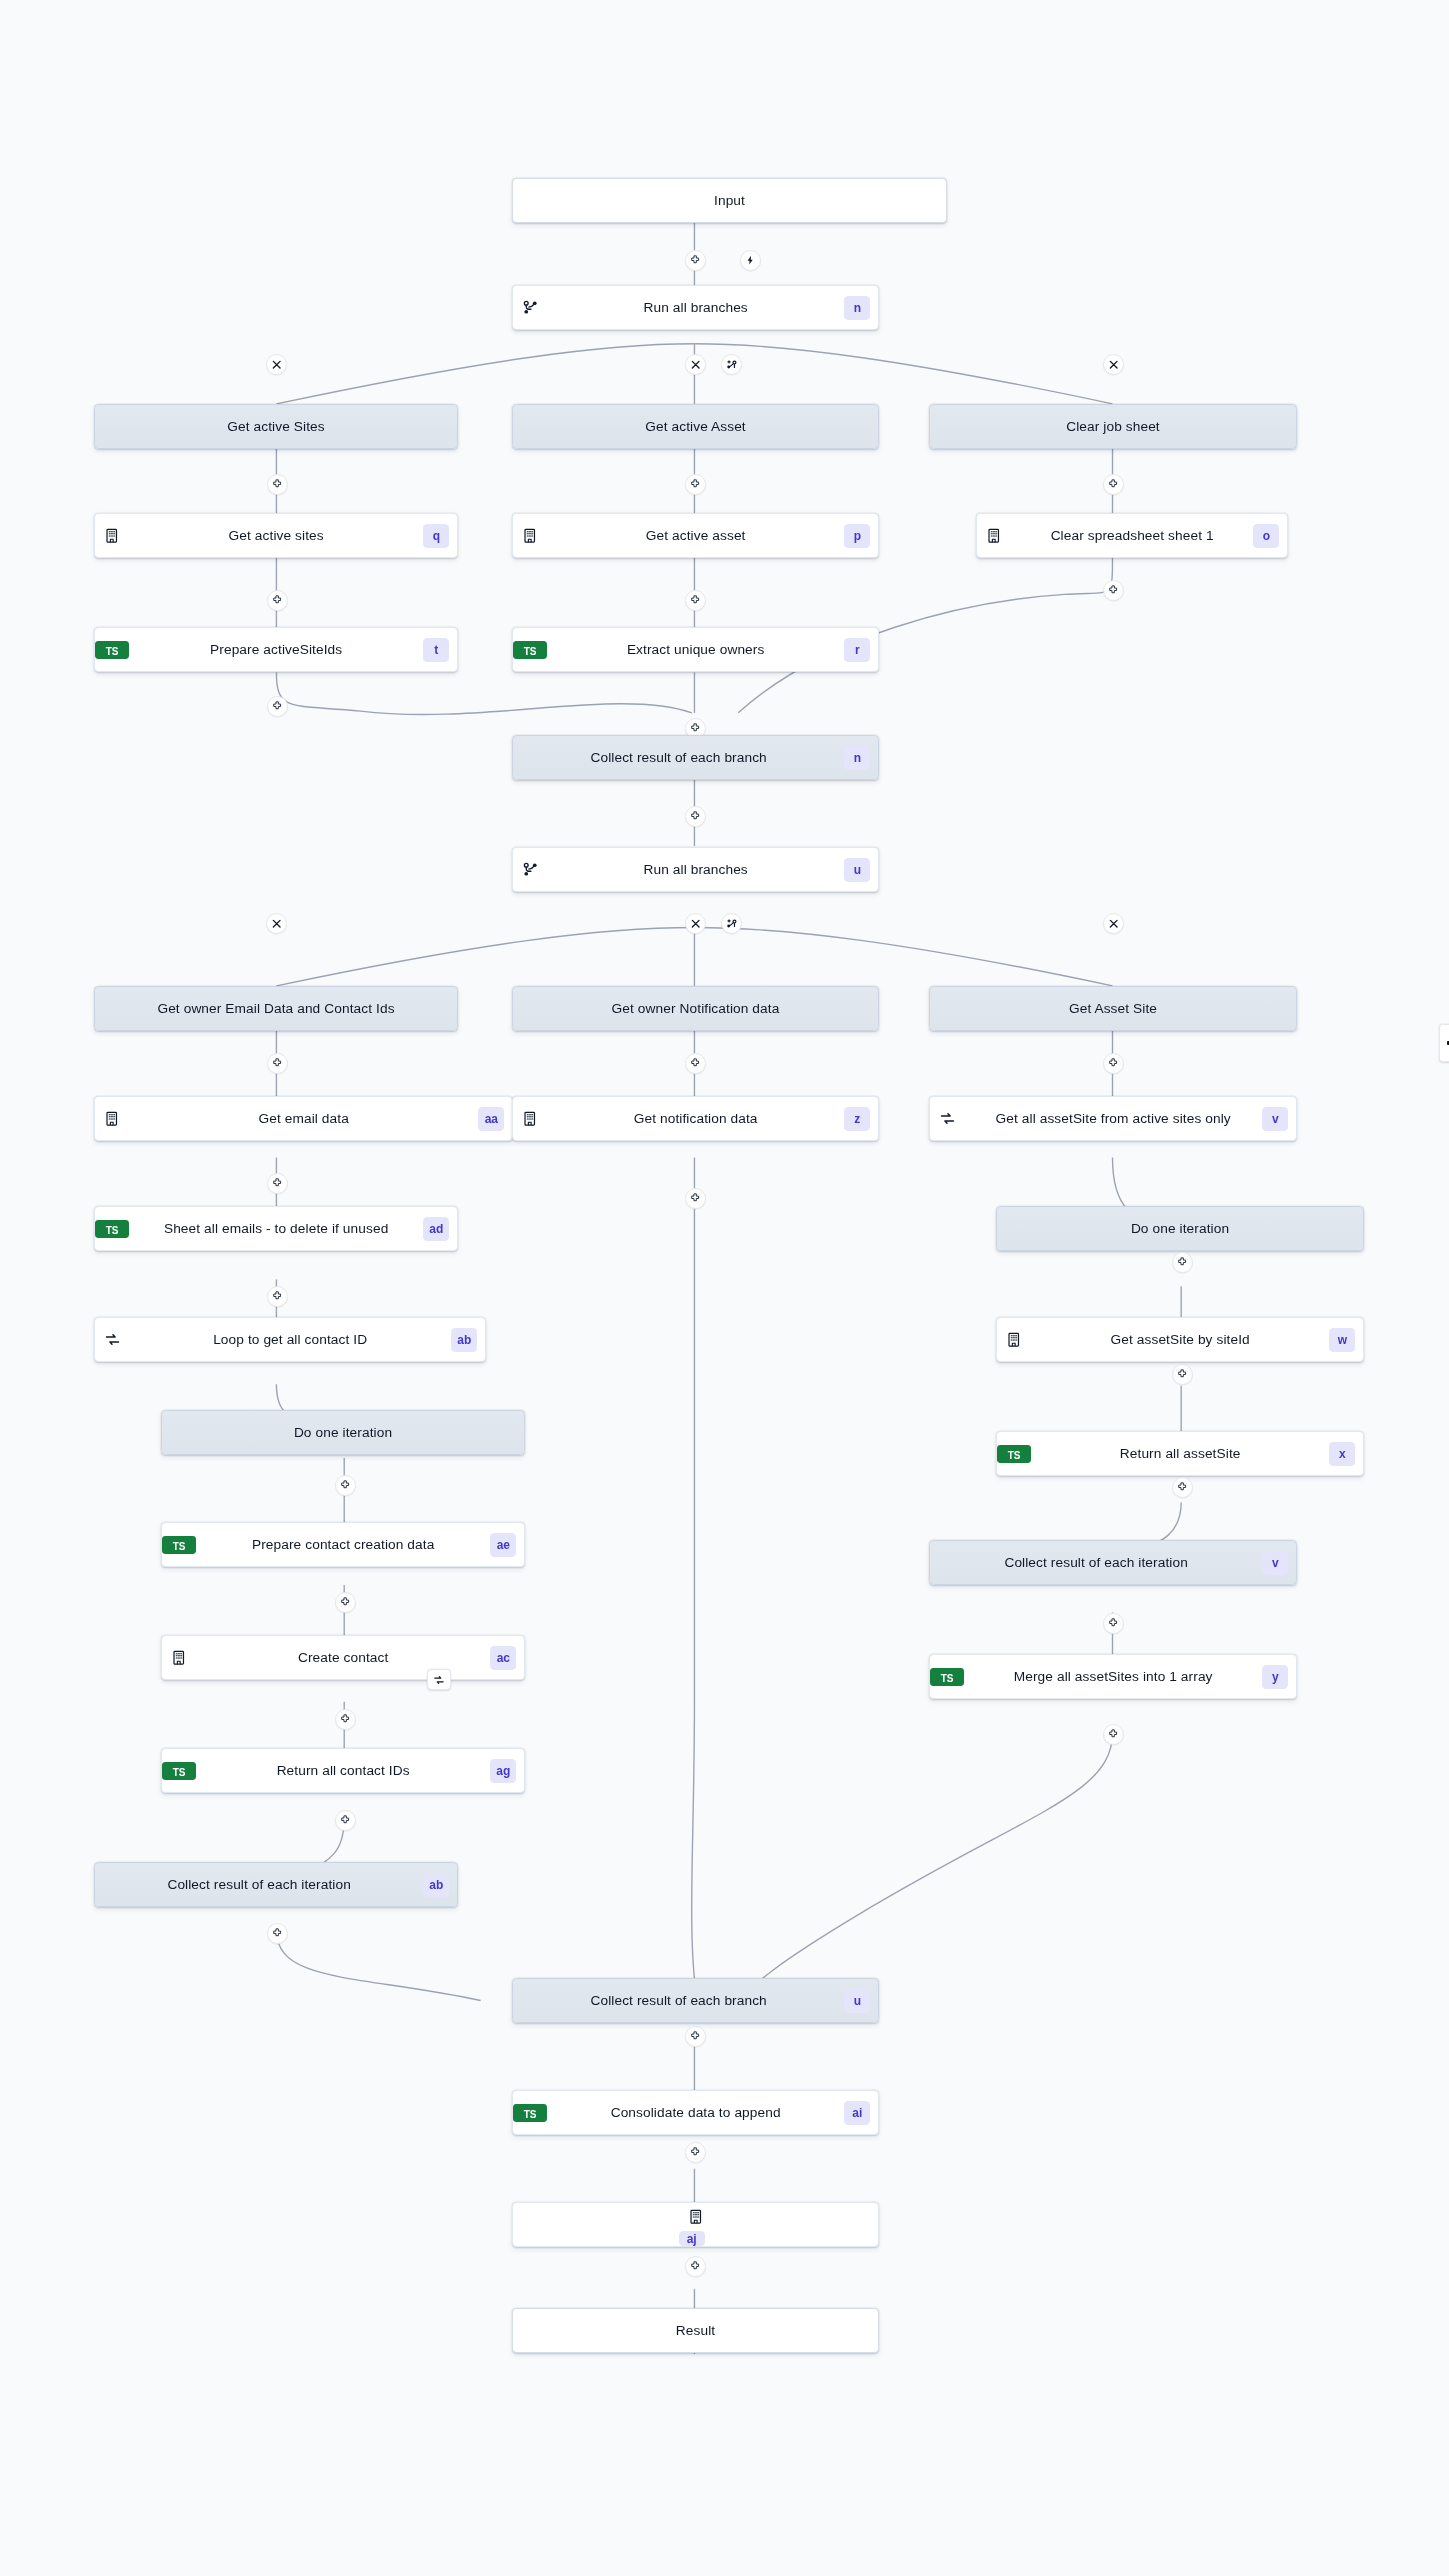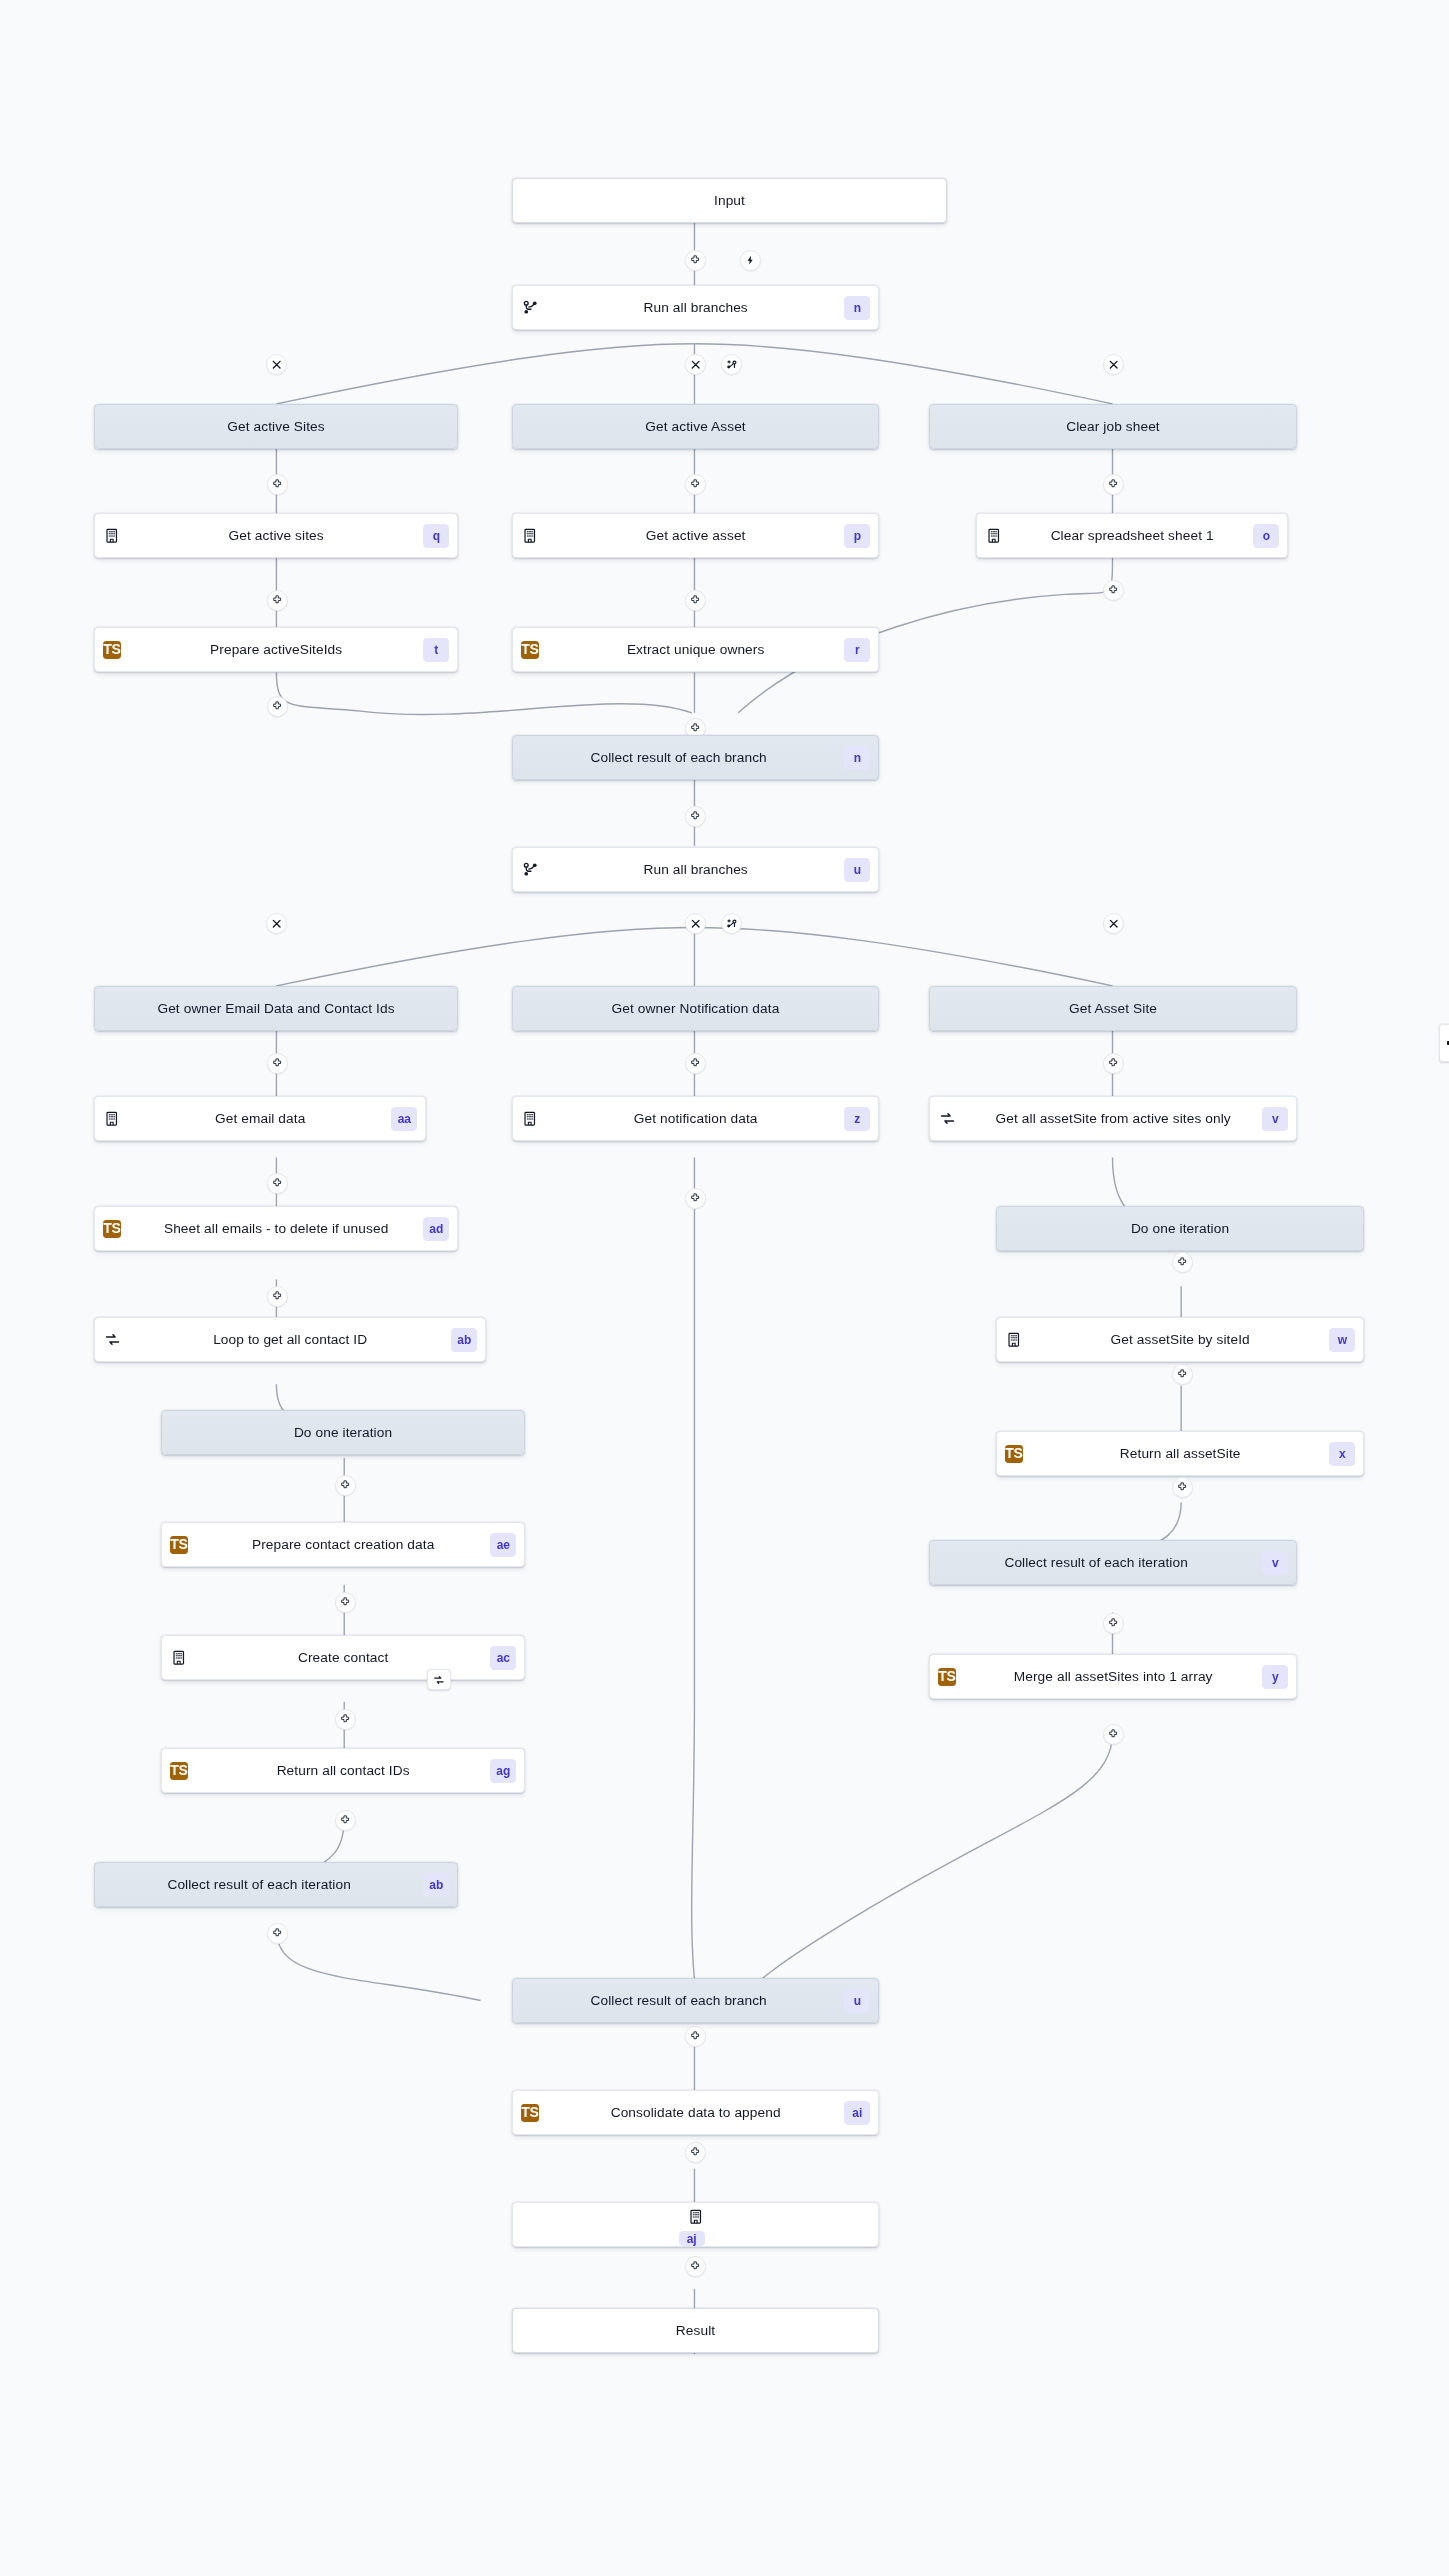--- a/index.html
+++ b/index.html
@@ -40,22 +40,22 @@
   }
   
   .node.term{background:#ffffff;border:0.9px solid #d7dde5;}
 
   
   .nicon{
     width:34px;min-width:34px;height:45px;
     display:flex;align-items:center;justify-content:center;
   }
   .ts-badge{
-    width:18px;height:18px;border-radius:3.4px;background:#a16207;
-    color:#fff;font-size:14px;font-weight:700;
+    width:34px;height:18px;border-radius:3.4px;background:#15803d;
+    color:#fff;font-size:10px;font-weight:700;
     display:flex;align-items:flex-end;justify-content:center;
     padding-bottom:1.7px;box-sizing:border-box;letter-spacing:-0.2px;
     font-family:"Liberation Sans",sans-serif;
   }
   .ico svg{display:block;}
 
   
   .kbadge{
     min-width:26px;height:24px;margin-right:7.7px;
     border-radius:4.3px;background:#e4e4fb;
@@ -382,21 +382,21 @@
     <svg width="10.3" height="10.3" viewBox="0 0 12 12">
         <path d="M4.6 1h2.8v2.6H10v2.8H7.4V9H4.6V6.4H2V3.6h2.6z" fill="none" stroke="#1f2937" stroke-width="1.1" stroke-linejoin="round"></path>
       </svg>
   </div>
   <div class="handle" style="left:1103px;top:1053px;">
     <svg width="10.3" height="10.3" viewBox="0 0 12 12">
         <path d="M4.6 1h2.8v2.6H10v2.8H7.4V9H4.6V6.4H2V3.6h2.6z" fill="none" stroke="#1f2937" stroke-width="1.1" stroke-linejoin="round"></path>
       </svg>
   </div>
 
-  <div class="node white" style="left:94px;top:1096px;width:332px;">
+  <div class="node white" style="left:94px;top:1096px;width:419px;">
     <span class="nicon ico">
       <svg width="15.5" height="15.5" viewBox="0 0 18 18">
           <rect x="3.5" y="1.5" width="11" height="15" rx="1" fill="none" stroke="#111827" stroke-width="1.4"></rect>
           <path d="M6 4.3h1.3M8.6 4.3h1.3M11.2 4.3h1.3M6 6.8h1.3M8.6 6.8h1.3M11.2 6.8h1.3M6 9.3h1.3M8.6 9.3h1.3M11.2 9.3h1.3" stroke="#111827" stroke-width="1.2" stroke-linecap="round"></path>
           <path d="M7.4 16.5v-3.4h3.2v3.4" fill="none" stroke="#111827" stroke-width="1.3"></path>
         </svg>
     </span>
     <span class="label">Get email data</span>
     <span class="kbadge">aa</span>
   </div>

